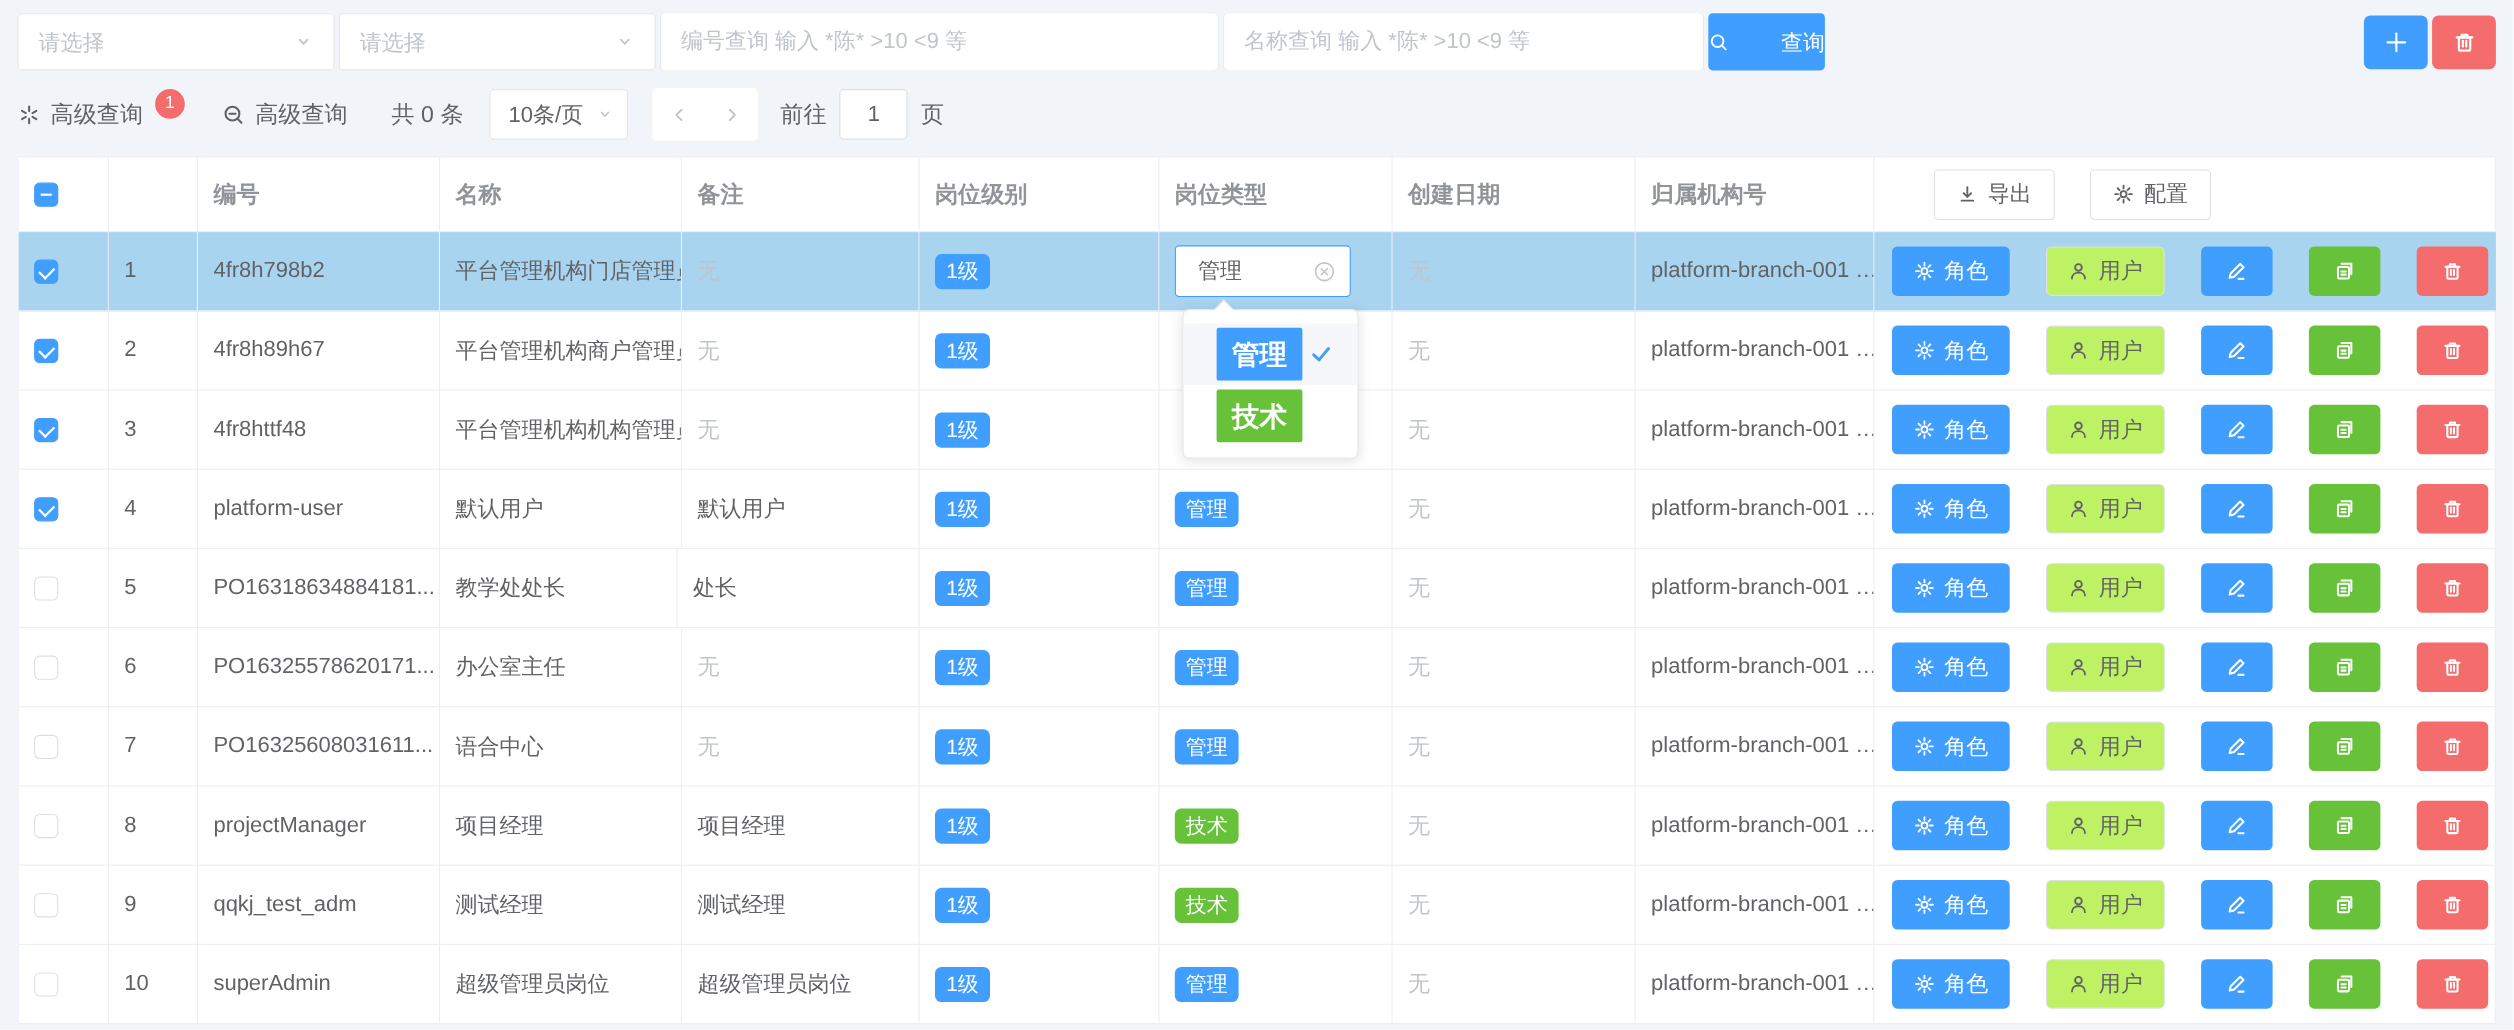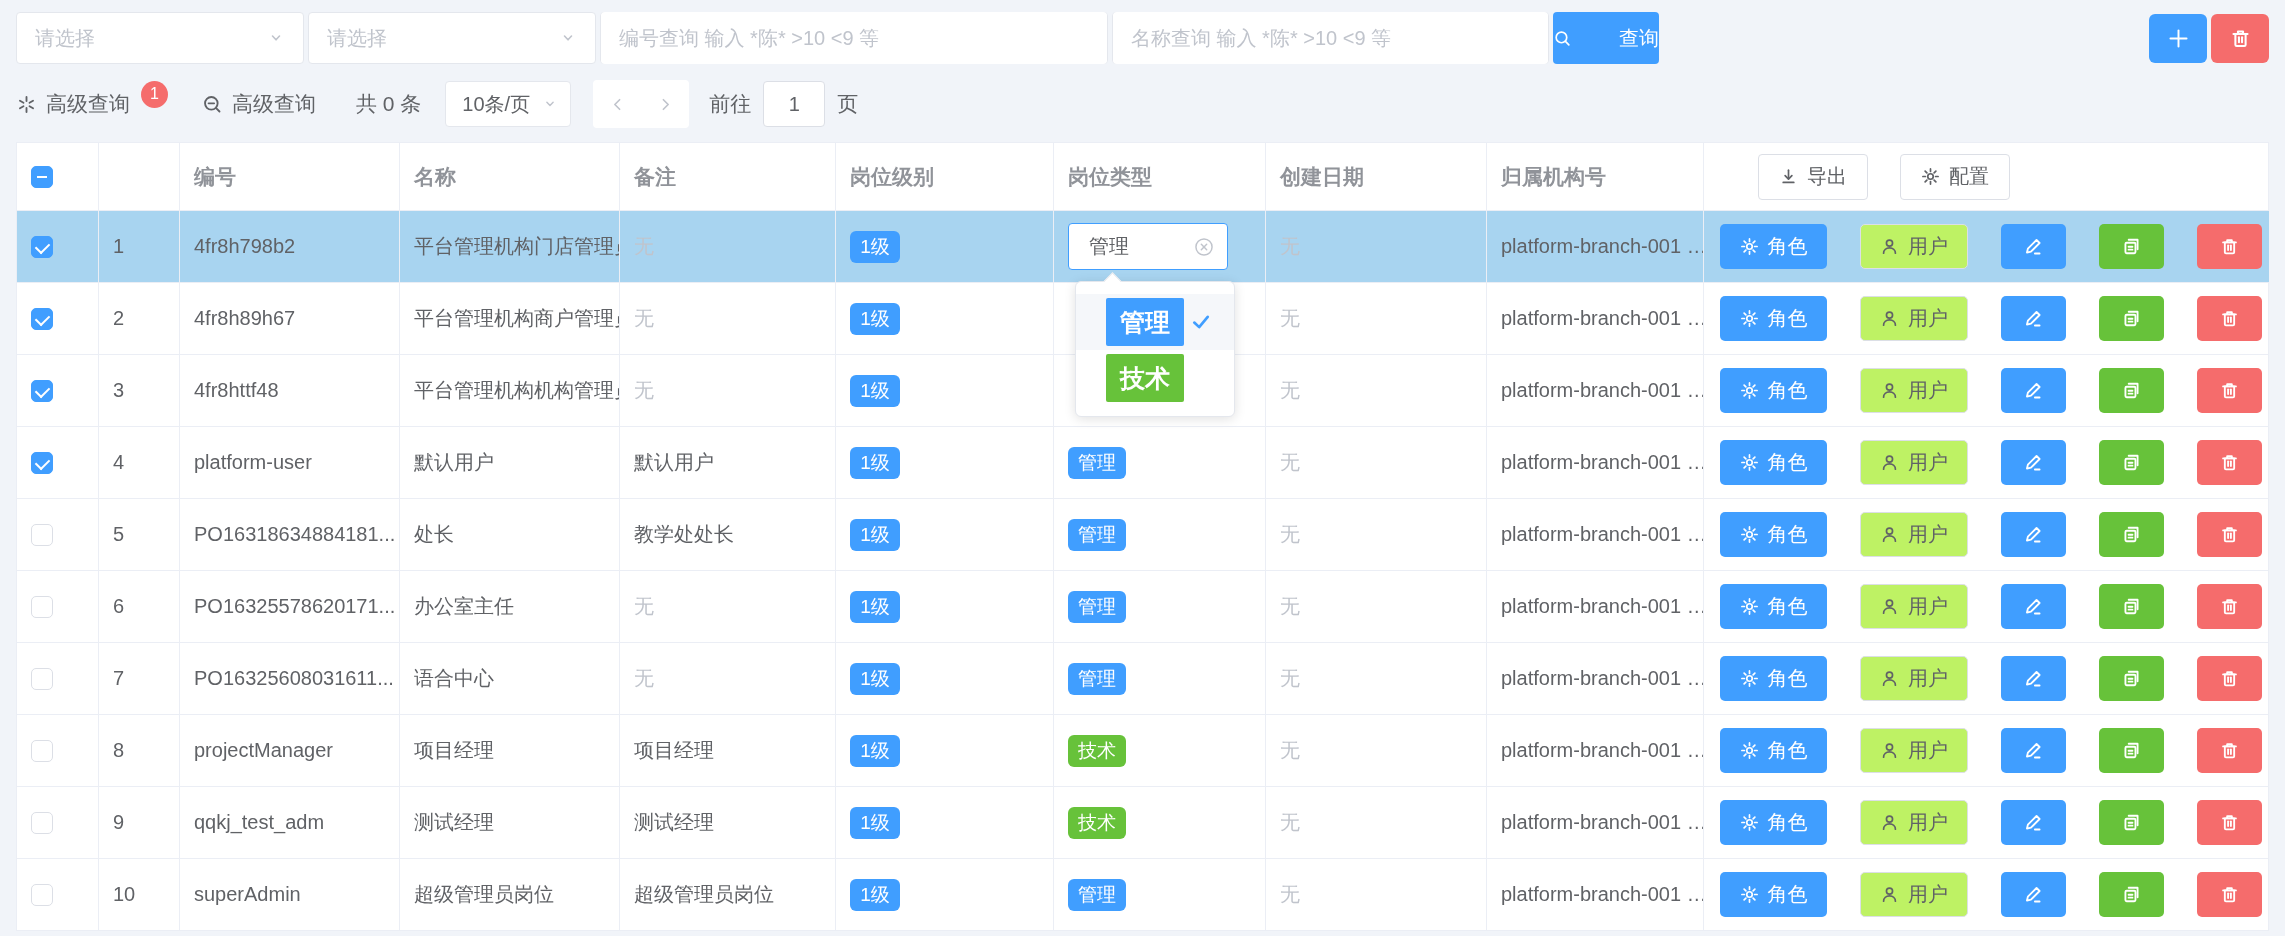--- a/index.html
+++ b/index.html
@@ -570,22 +570,22 @@
             </span>
           </button>
     </div>
       </div>
       <div class="trow">
     <div class="cell c0">
       <span class="cb "></span>
         </div>
     <div class="cell c1">5</div>
     <div class="cell c2">PO16318634884181...</div>
+    <div class="cell c4 ">教学处处长</div>
     <div class="cell c3">处长</div>
-    <div class="cell c4 ">教学处处长</div>
     <div class="cell c5">
       <span class="badge blue">1级</span>
         </div>
     <div class="cell c6">
           <span class="badge blue">管理</span>
         </div>
     <div class="cell c7 muted">无</div>
     <div class="cell c8">platform-branch-001 …</div>
     <div class="cell c9 actions">
       <button class="rbtn role">

